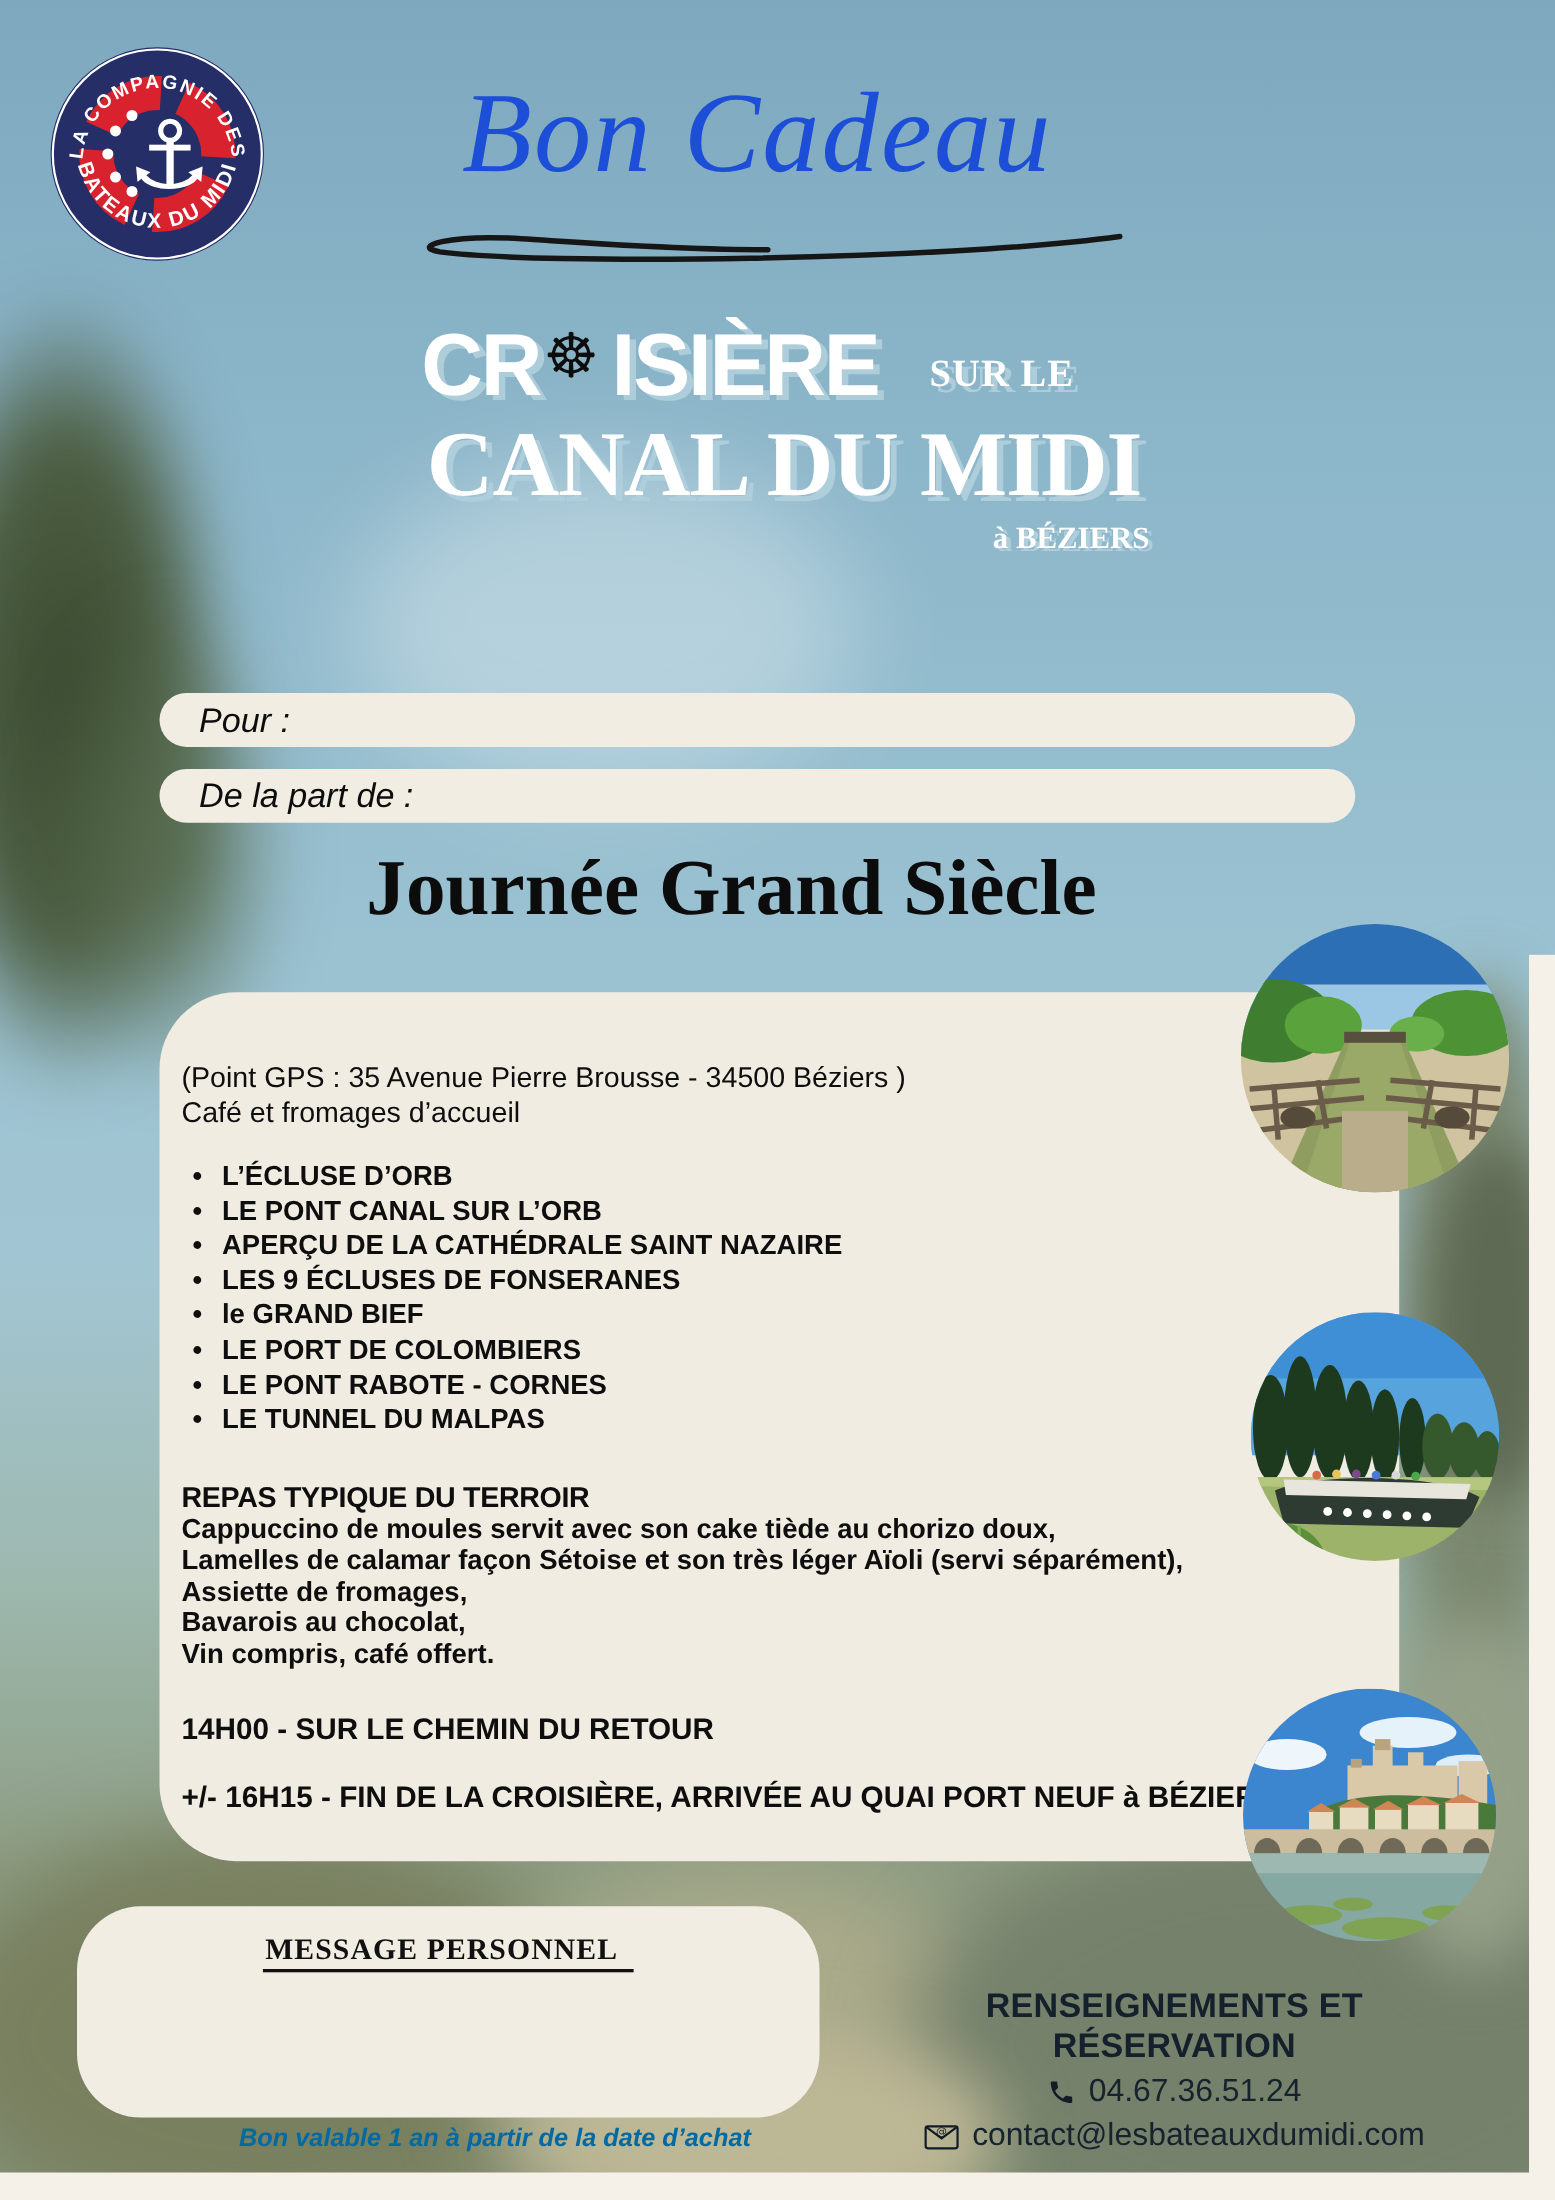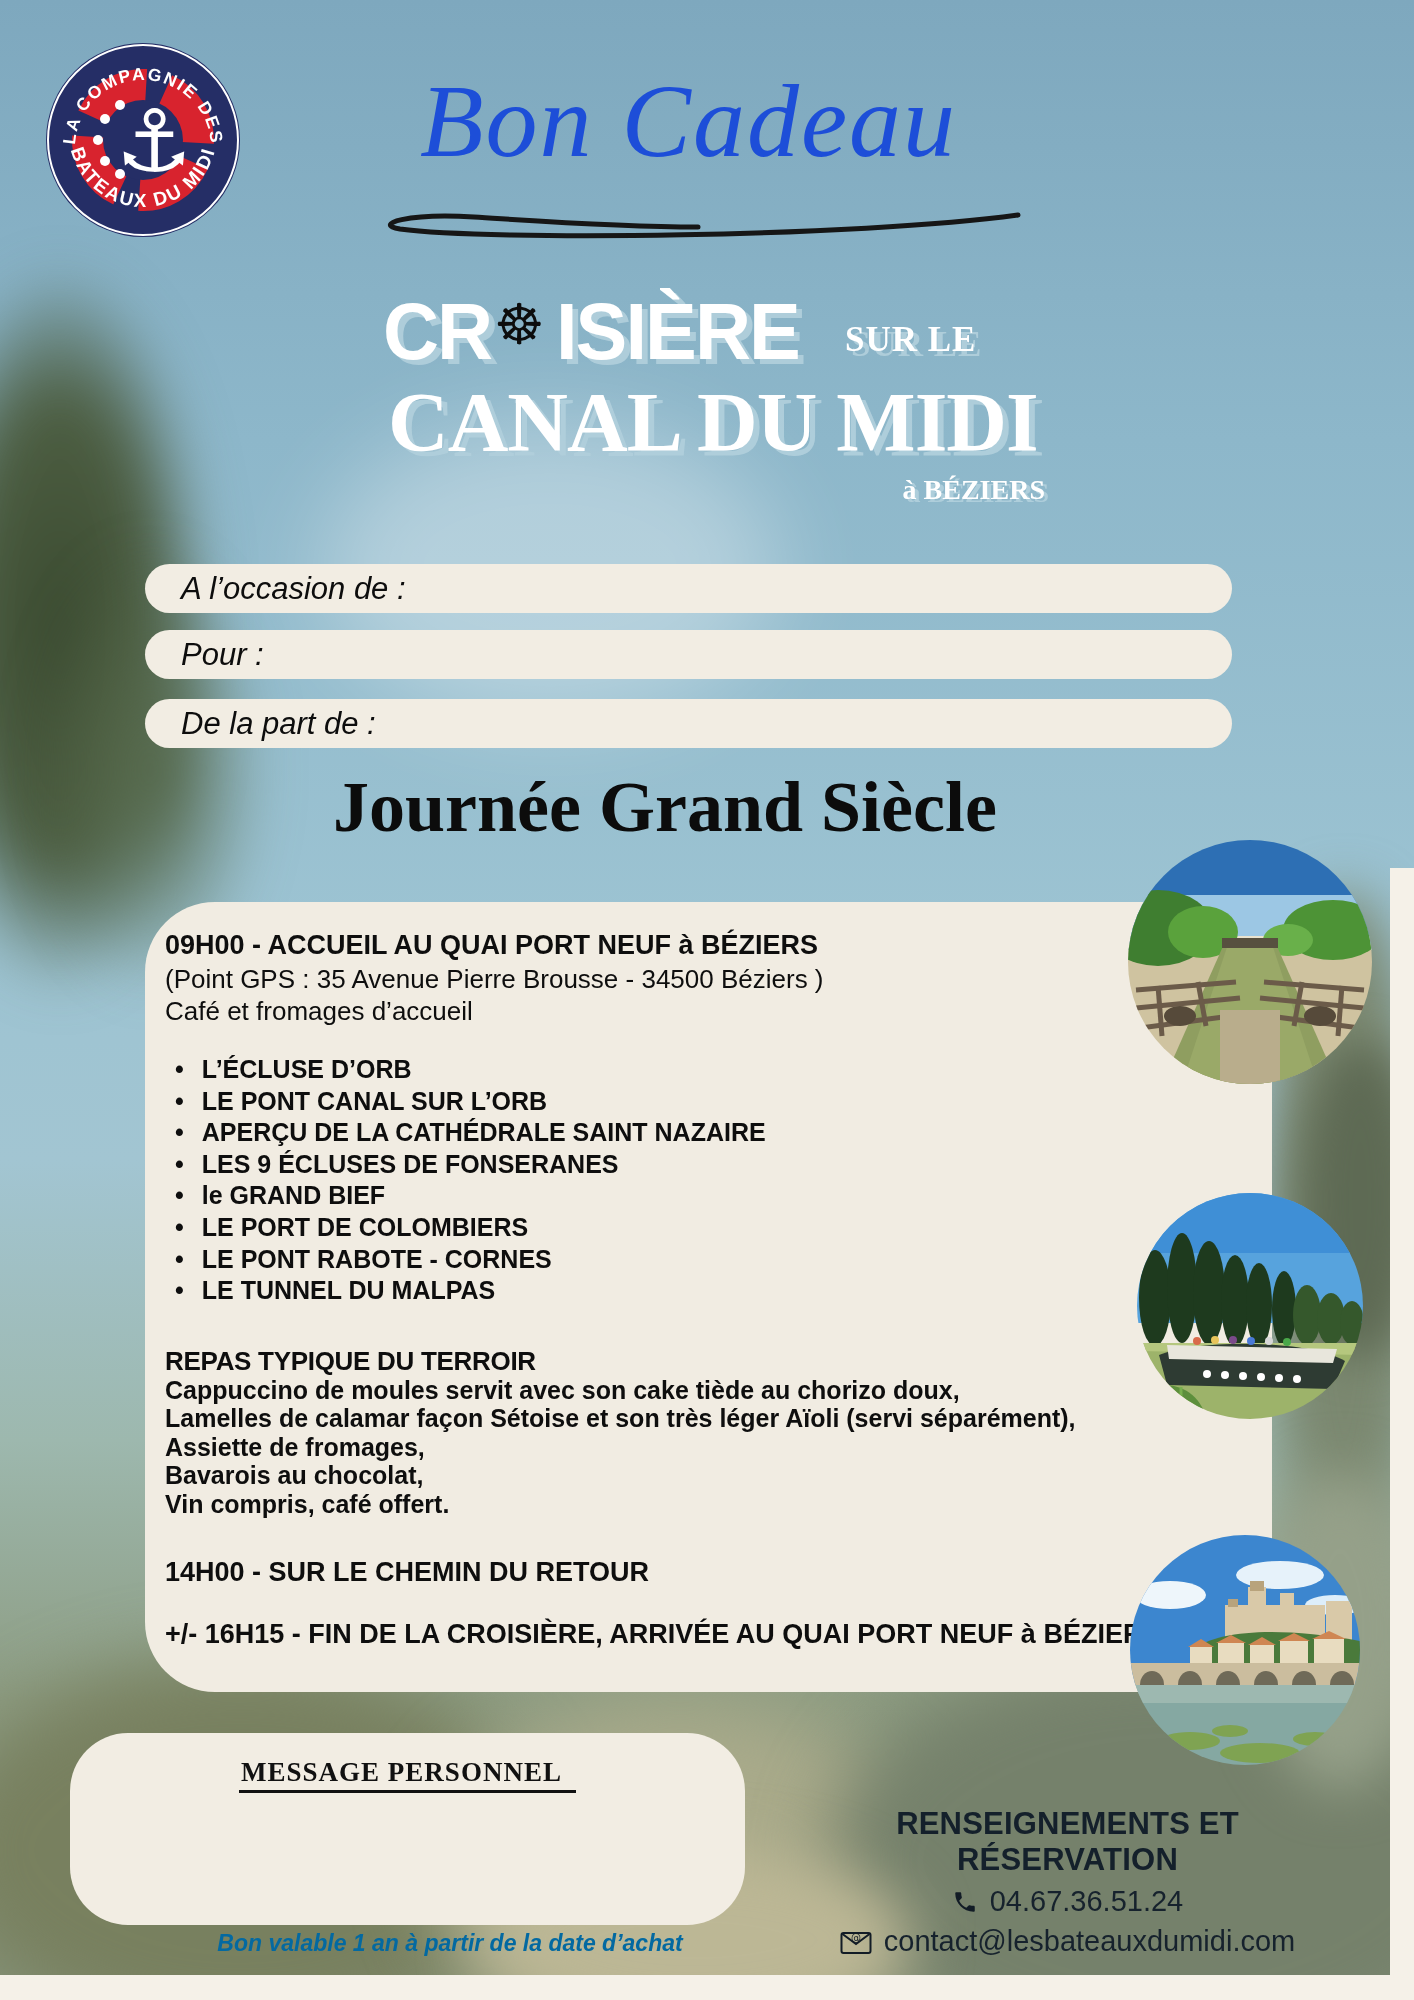--- a/index.html
+++ b/index.html
@@ -145,34 +145,30 @@
   </svg>
 
   <div class="cruise-pre t-shadow">CR</div>
   <div class="wheel">☸</div>
   <div class="cruise-post t-shadow">ISIÈRE</div>
   <div class="sur-le t-shadow">SUR LE</div>
 
   <div class="canal t-shadow">CANAL DU MIDI</div>
   <div class="city">à BÉZIERS</div>
 
-  <div class="field f1">
-    <span>A l’occasion de :</span>
-  </div>
   <div class="field f2">
     <span>Pour :</span>
   </div>
   <div class="field f3">
     <span>De la part de :</span>
   </div>
 
   <div class="product-title">Journée Grand Siècle</div>
 
   <div class="panel">
-    <div class="txt p-start">09H00 - ACCUEIL AU QUAI PORT NEUF à BÉZIERS</div>
     <div class="txt p-gps">(Point GPS : 35 Avenue Pierre Brousse - 34500 Béziers )</div>
     <div class="txt p-note">Café et fromages d’accueil</div>
     <ul class="txt p-bullets">
       <li>L’ÉCLUSE D’ORB</li>
       <li>LE PONT CANAL SUR L’ORB</li>
       <li>APERÇU DE LA CATHÉDRALE SAINT NAZAIRE</li>
       <li>LES 9 ÉCLUSES DE FONSERANES</li>
       <li>le GRAND BIEF</li>
       <li>LE PORT DE COLOMBIERS</li>
       <li>LE PONT RABOTE - CORNES</li>

